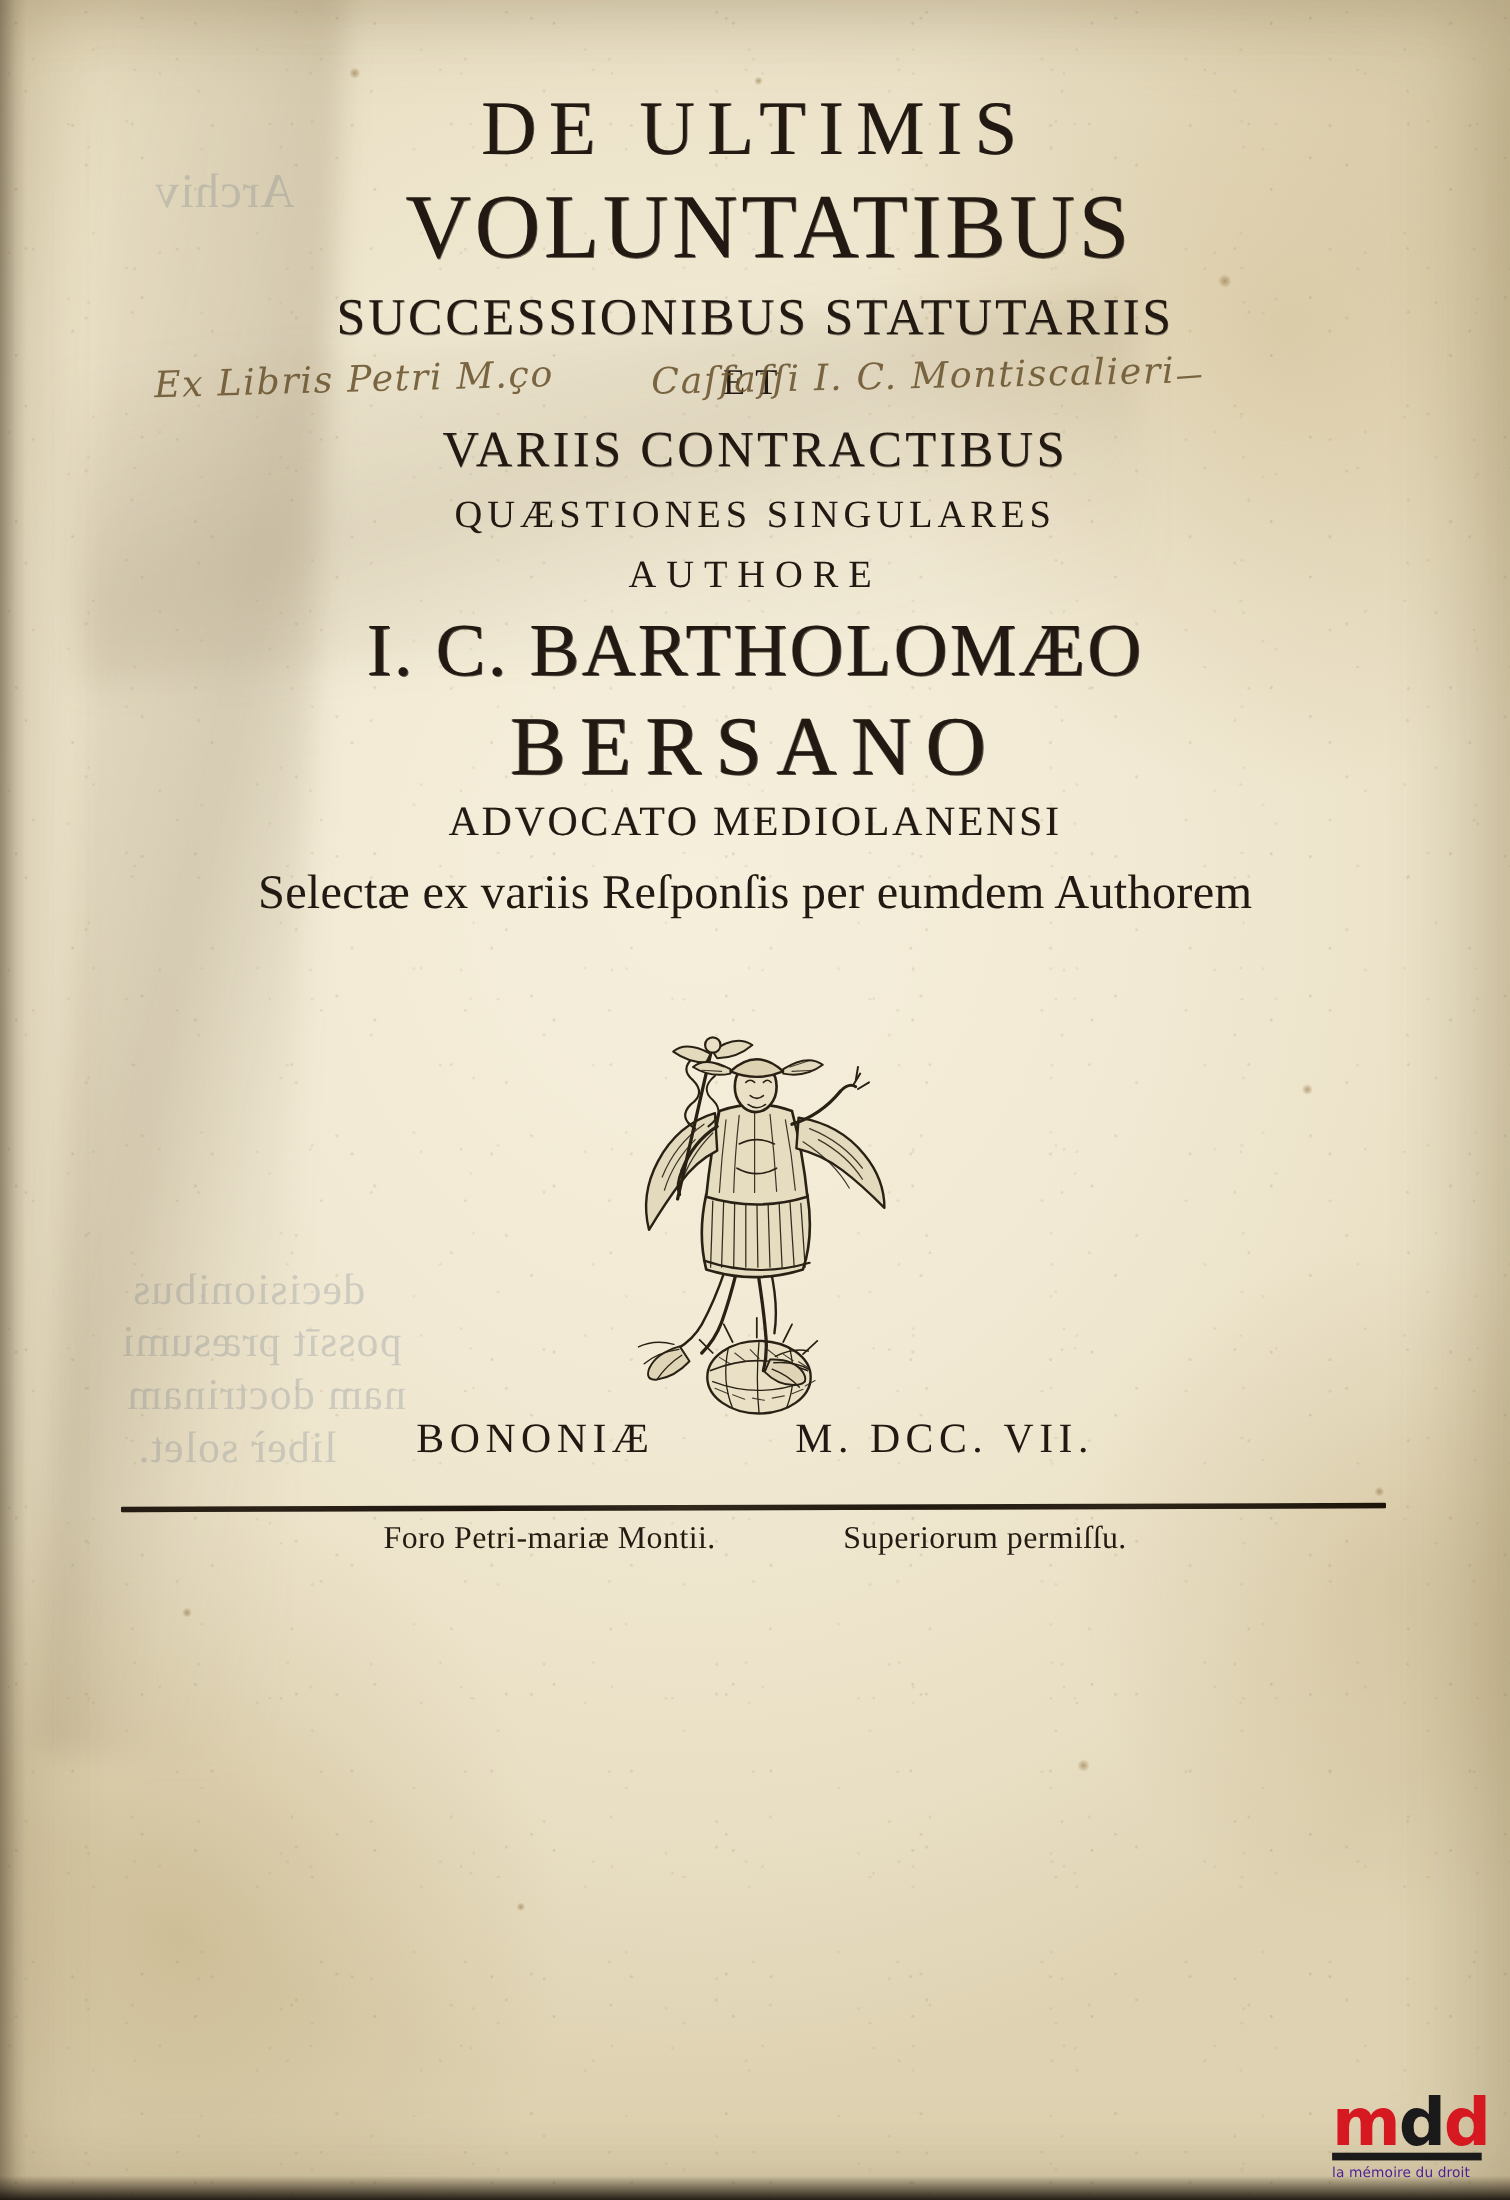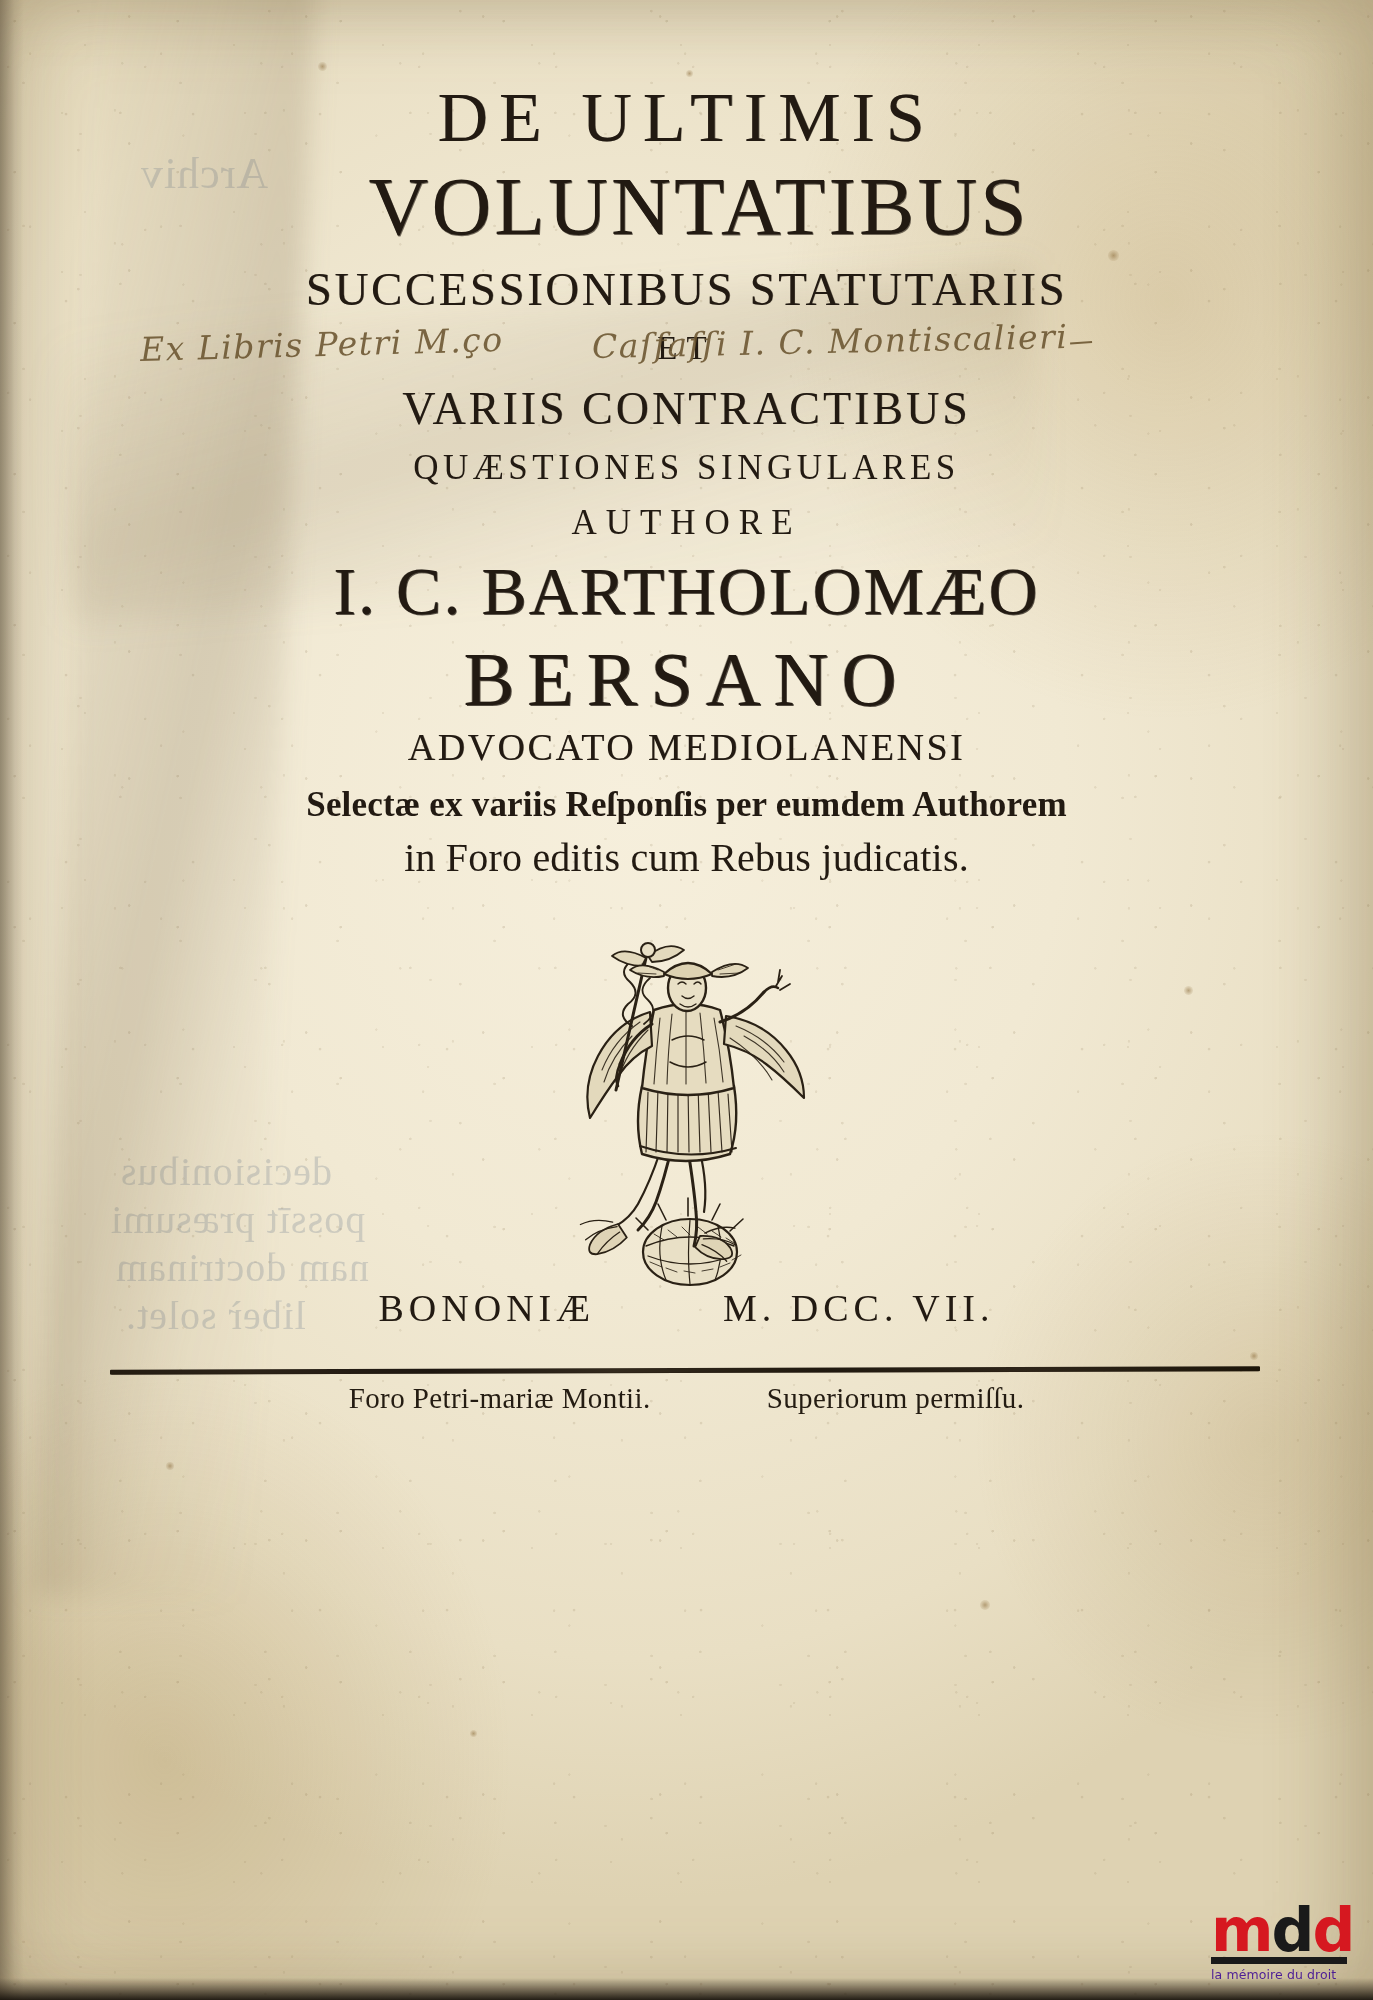--- a/index.html
+++ b/index.html
@@ -186,23 +186,22 @@
     text-shadow: 1px 0.6px 0 rgba(25,18,11,0.75), -0.6px 0 0 rgba(25,18,11,0.4);
   }
   .l-advocato {
     top: 725px;
     font-size: 38px;
     letter-spacing: 2.5px;
     text-shadow: 0.4px 0.3px 0 rgba(30,22,14,0.45);
   }
   .l-desc1 {
     top: 785px;
-    font-size: 35px;
+    font-size: 44px;
     letter-spacing: 0.2px;
-    font-weight: bold;
   }
   .l-desc2 {
     top: 834px;
     font-size: 40px;
     letter-spacing: 0.2px;
   }
 
   
   .hand {
     position: absolute;
@@ -369,21 +368,20 @@
     <div class="line roman l-title2">VOLUNTATIBUS</div>
     <div class="line roman l-sub1">SUCCESSIONIBUS STATUTARIIS</div>
     <div class="line roman l-et">ET</div>
     <div class="line roman l-sub2">VARIIS CONTRACTIBUS</div>
     <div class="line roman l-sub3">QUÆSTIONES SINGULARES</div>
     <div class="line roman l-authore">AUTHORE</div>
     <div class="line roman l-name1">I. C. BARTHOLOMÆO</div>
     <div class="line roman l-name2">BERSANO</div>
     <div class="line roman l-advocato">ADVOCATO MEDIOLANENSI</div>
     <div class="line roman l-desc1">Selectæ ex variis Reſponſis per  eumdem Authorem</div>
-    <div class="line roman l-desc2">in Foro editis cum Rebus judicatis.</div>
 
     <div class="hand hand-left">Ex Libris Petri M.ço</div>
     <div class="hand hand-right">Caſfaſſi I. C. Montiscalieri</div>
 
     <div class="device">
       <svg viewBox="0 0 330 400" width="330" height="400" aria-hidden="true">
         <g stroke="#2a2115" fill="none" stroke-linecap="round" stroke-linejoin="round">
 
           <g>
             <ellipse cx="168" cy="352" rx="47" ry="33" fill="#e9e0c6" stroke="#2a2115" stroke-width="2.2"></ellipse>

